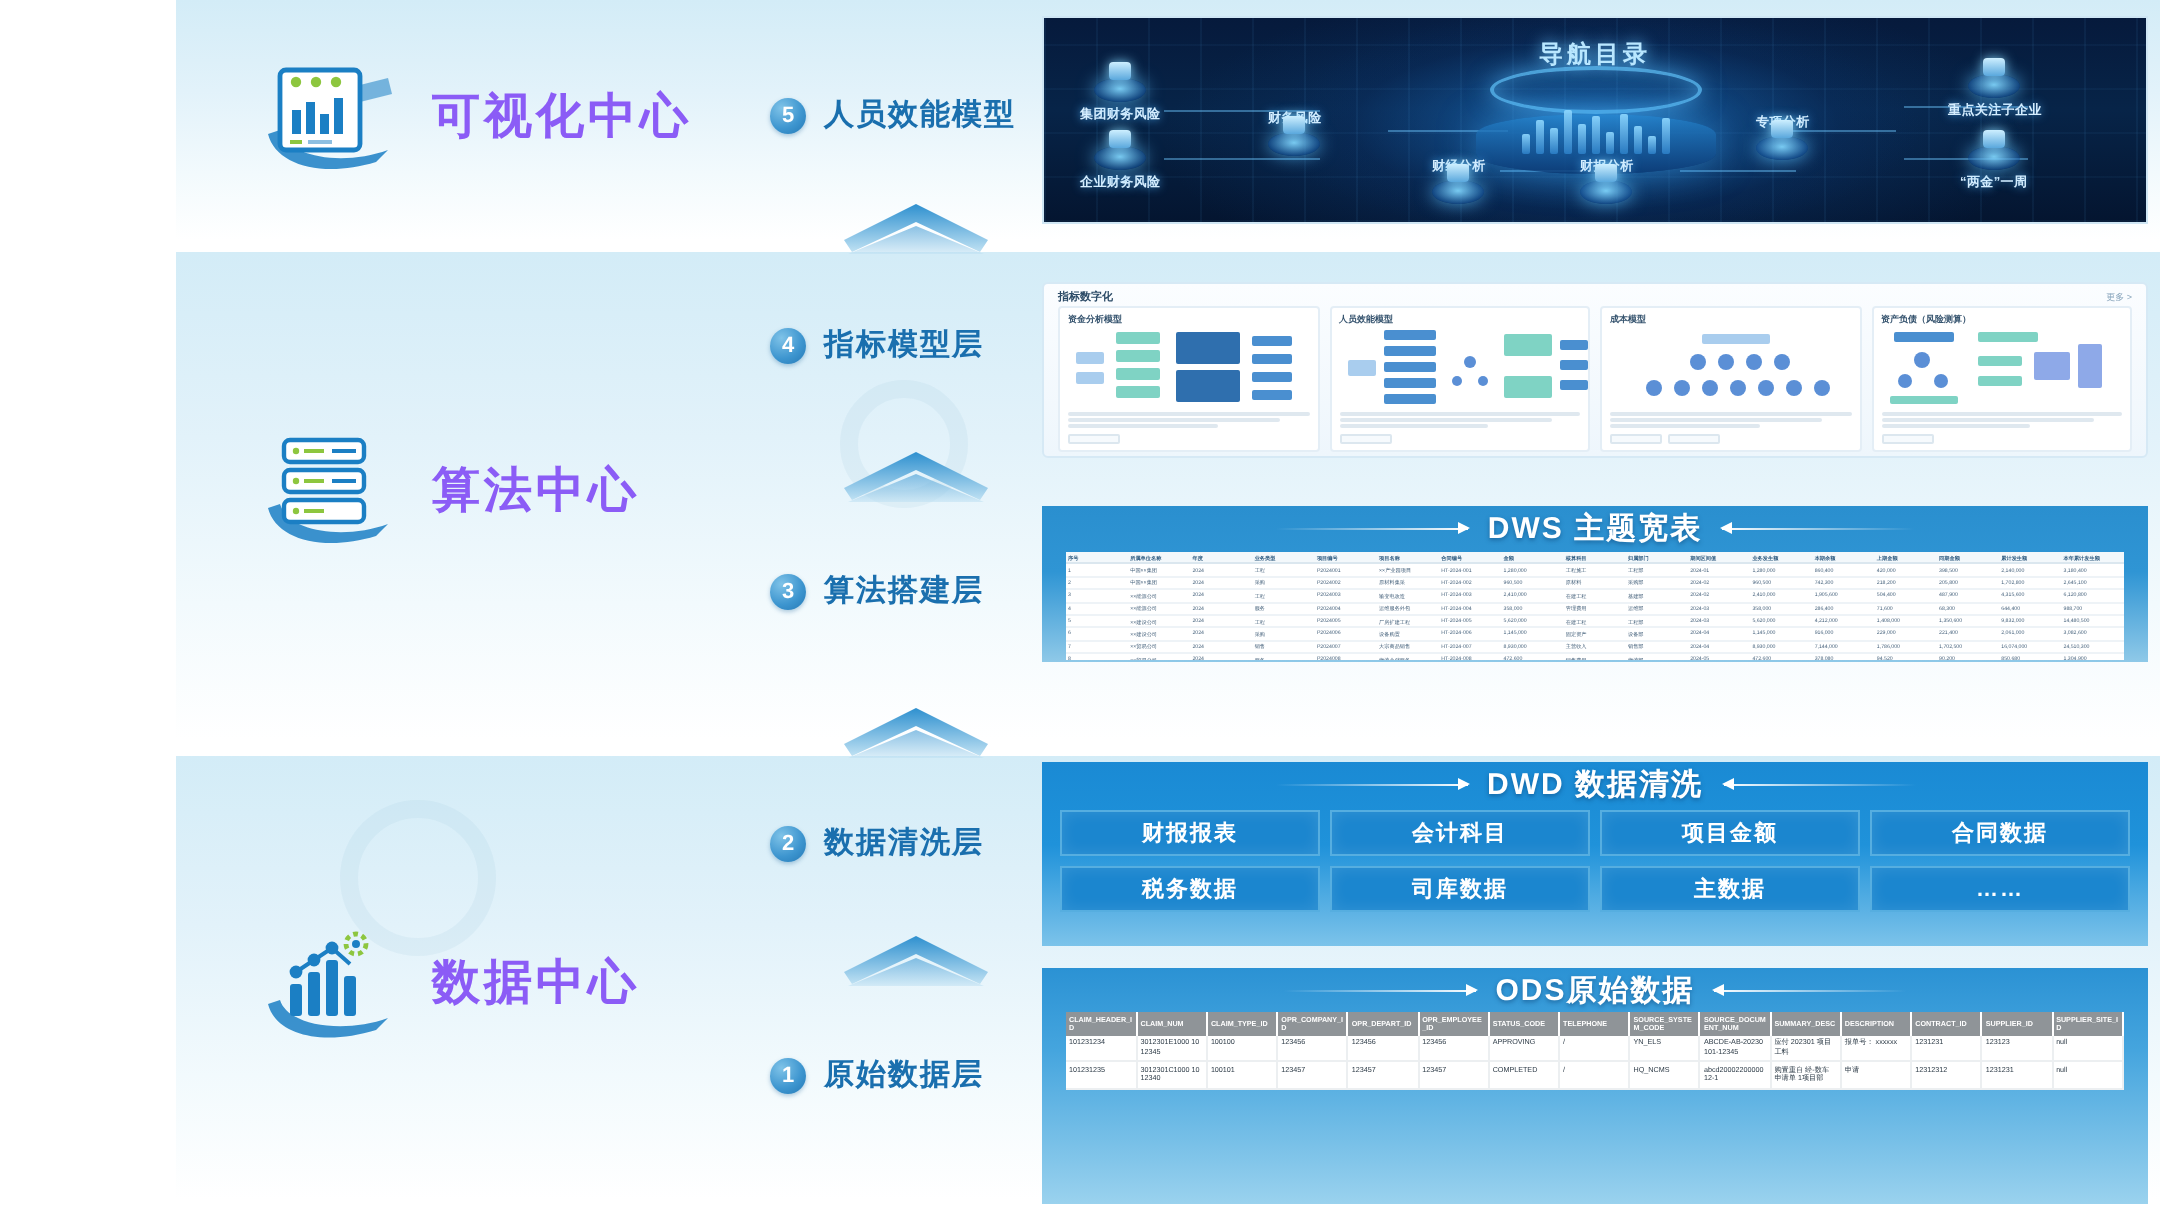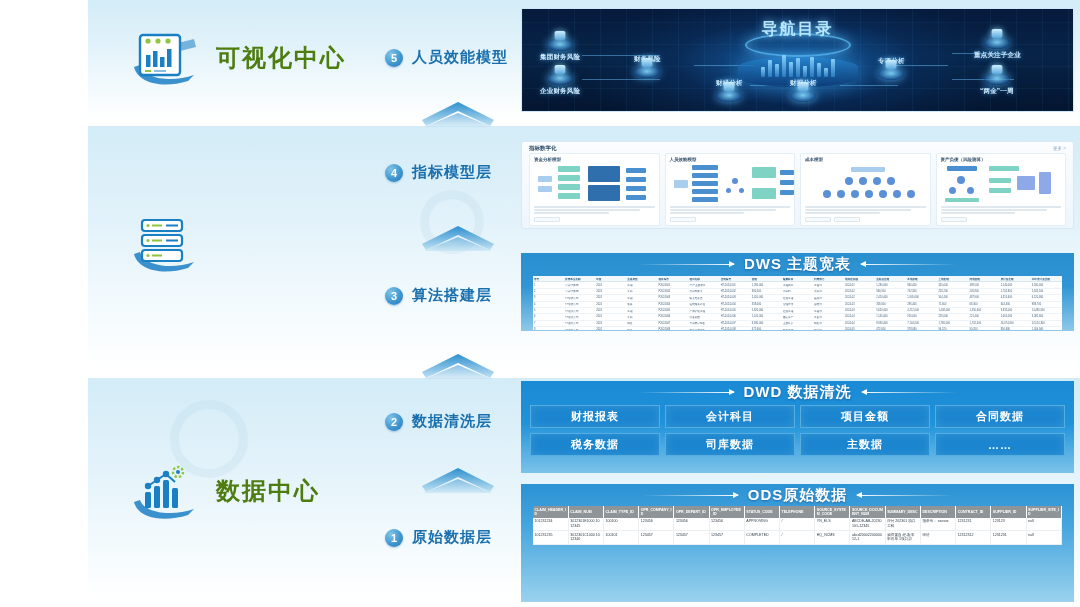--- a/index.html
+++ b/index.html
@@ -24,21 +24,21 @@
   .wm {
     position:absolute; border-radius:50%;
     border: 9px solid rgba(150,190,215,.13);
     pointer-events:none;
   }
 
   
   .center-block { position: absolute; display: flex; align-items: center; gap: 14px; }
   .center-icon { width: 74px; height: 62px; position: relative; flex: none; }
   .center-title {
-    font-size: 24px; font-weight: 700; color: #4d7c0f; letter-spacing: 2px;
+    font-size: 24px; font-weight: 700; color: #8b5cf6; letter-spacing: 2px;
     white-space: nowrap;
   }
 
   
   .layer-row { position: absolute; display:flex; align-items:center; gap: 9px; }
   .badge {
     width: 18px; height: 18px; border-radius: 50%; flex:none;
     background: radial-gradient(circle at 32% 28%, #7fc3e8 0%, #3d95cf 58%, #2478b5 100%);
     color:#fff; font-size: 11px; font-weight:700; line-height:18px; text-align:center;
     box-shadow: 0 1px 2px rgba(40,110,160,.35);
@@ -82,21 +82,21 @@
   .viz-core .dais{
     position:absolute; left:50%; top:26px; transform:translateX(-50%);
     width:120px; height:30px; border-radius:50% / 34%;
     background: linear-gradient(180deg, rgba(40,140,215,.75), rgba(12,60,120,.85));
     box-shadow: 0 0 18px rgba(60,160,235,.55);
   }
   .viz-core .bars{ position:absolute; left:50%; top:20px; transform:translateX(-50%); display:flex; align-items:flex-end; gap:3px; height:26px;}
   .viz-core .bars i{ display:block; width:4px; background:linear-gradient(180deg,#8fd8ff,#2b7ec6); border-radius:1px; opacity:.9;}
   #viz .core-title{
     position:absolute; left:50%; top:10px; transform:translateX(-50%);
-    font-size:16px; font-weight:700; color:#b9e7ff; letter-spacing:2px;
+    font-size:12px; font-weight:700; color:#b9e7ff; letter-spacing:2px;
     text-shadow: 0 0 8px rgba(110,200,255,.95);
     white-space:nowrap;
     font-family:Liberation Mono, monospace;
   }
   .node { position:absolute; text-align:center; }
   .node .puck{
     width:26px; height:12px; margin:0 auto; border-radius:50%;
     background: radial-gradient(ellipse at 50% 45%, rgba(130,215,255,.92), rgba(25,95,170,.55) 70%, rgba(10,40,85,0));
     box-shadow: 0 0 9px rgba(95,195,255,.75);
     position:relative;
@@ -247,20 +247,21 @@
         <circle cx="20" cy="11.5" r="1.6" fill="#8dc63f"></circle>
           <rect x="24" y="10.5" width="10" height="2" fill="#8dc63f"></rect>
           <rect x="38" y="10.5" width="12" height="2" fill="#1b7fc4"></rect>
         <circle cx="20" cy="26.5" r="1.6" fill="#8dc63f"></circle>
           <rect x="24" y="25.5" width="10" height="2" fill="#8dc63f"></rect>
           <rect x="38" y="25.5" width="12" height="2" fill="#1b7fc4"></rect>
         <circle cx="20" cy="41.5" r="1.6" fill="#8dc63f"></circle>
           <rect x="24" y="40.5" width="10" height="2" fill="#8dc63f"></rect>
       </svg>
     </div>
+    <div class="center-title">算法中心</div>
   </div>
 
   <div class="center-block" style="left:128px; top:460px;">
     <div class="center-icon">
       <svg viewBox="0 0 74 62" width="74" height="62">
         <path d="M6 42 C10 58, 34 63, 60 55 L66 49 C44 57, 16 53, 12 40 Z" fill="#1b7fc4" opacity=".85"></path>
         <rect x="17" y="32" width="6" height="16" rx="1.5" fill="#1b7fc4"></rect>
         <rect x="26" y="26" width="6" height="22" rx="1.5" fill="#1b7fc4"></rect>
         <rect x="35" y="20" width="6" height="28" rx="1.5" fill="#1b7fc4"></rect>
         <rect x="44" y="28" width="6" height="20" rx="1.5" fill="#1b7fc4"></rect>

